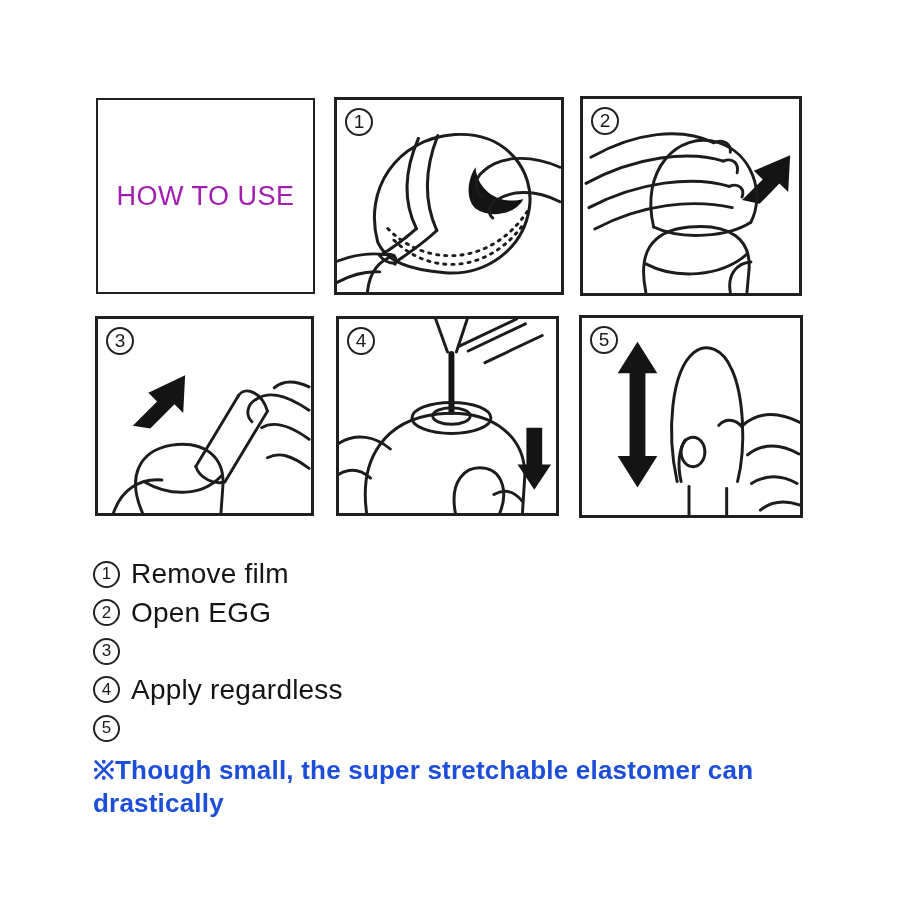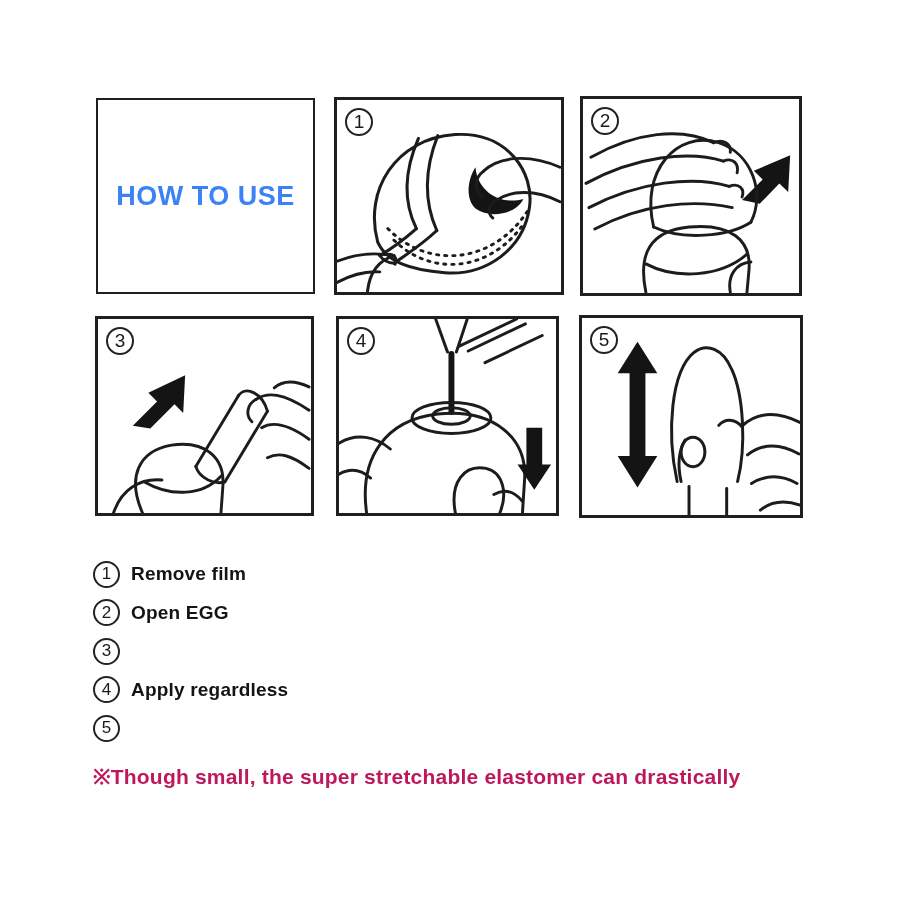--- a/index.html
+++ b/index.html
@@ -16,21 +16,21 @@
     background:#ffffff;
     border:3px solid #1f1f1f;
     box-sizing:border-box;
   }
   .title-box{
     left:96px;top:98px;width:219px;height:196px;
     border-width:2.5px;
     display:flex;align-items:center;justify-content:center;
   }
   .title-box span{
-    font-size:27px;font-weight:700;letter-spacing:0.5px;color:#3b82f6;
+    font-size:27px;font-weight:400;letter-spacing:0.5px;color:#a21caf;
     white-space:nowrap;
   }
   .panel-1{left:334px;top:97px;width:230px;height:198px;}
   .panel-2{left:580px;top:96px;width:222px;height:200px;}
   .panel-3{left:95px;top:316px;width:219px;height:200px;}
   .panel-4{left:336px;top:316px;width:223px;height:200px;}
   .panel-5{left:579px;top:315px;width:224px;height:203px;}
   .panel svg{position:absolute;left:0;top:0;width:100%;height:100%;}
   .badge{
     position:absolute;left:8px;top:8px;
@@ -43,28 +43,27 @@
   .step-row{
     display:flex;align-items:center;height:28px;margin-bottom:10.5px;
   }
   .step-badge{
     width:27px;height:27px;border:2px solid #222;border-radius:50%;
     display:flex;align-items:center;justify-content:center;
     font-size:17px;font-weight:400;color:#1a1a1a;
     box-sizing:border-box;flex:0 0 auto;
   }
   .step-label{
-    margin-left:11px;font-size:19px;font-weight:700;color:#141414;
+    margin-left:11px;font-size:28px;font-weight:400;color:#141414;
     white-space:nowrap;letter-spacing:0.2px;
   }
   .note{
     position:absolute;left:93px;top:754px;width:730px;
-    font-size:21px;font-weight:700;color:#be185d;line-height:33px;
+    font-size:26px;font-weight:700;color:#1d4ed8;line-height:33px;
     letter-spacing:0.2px;
-    margin-top:6px;
   }
   .note-marker{font-weight:700;}
   .note-line2{margin-left:28px;}
 </style>
 </head>
 <body>
 
 <div class="sheet">
 
   <div class="cell title-box">

